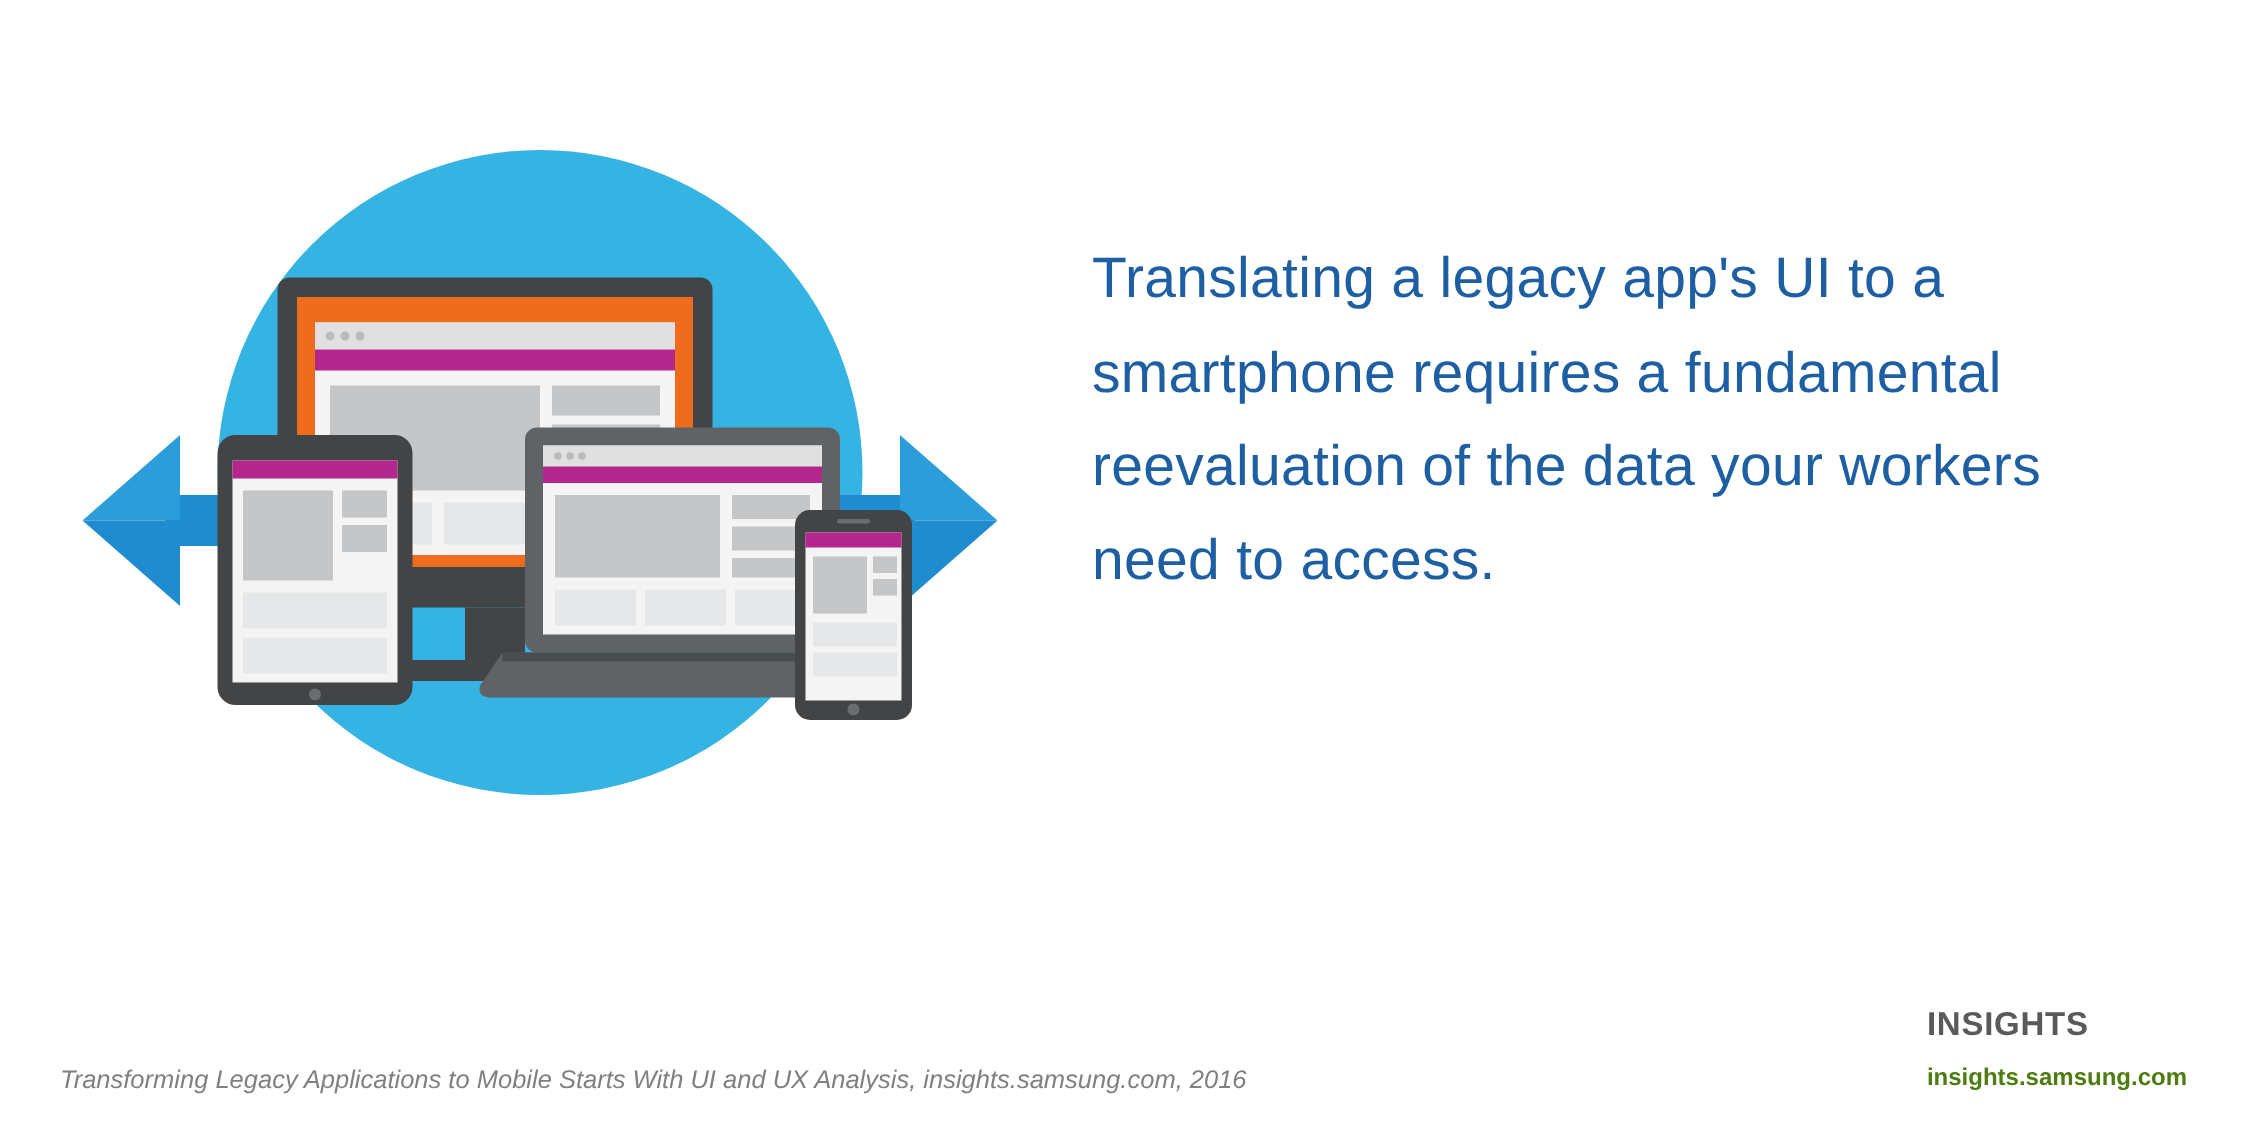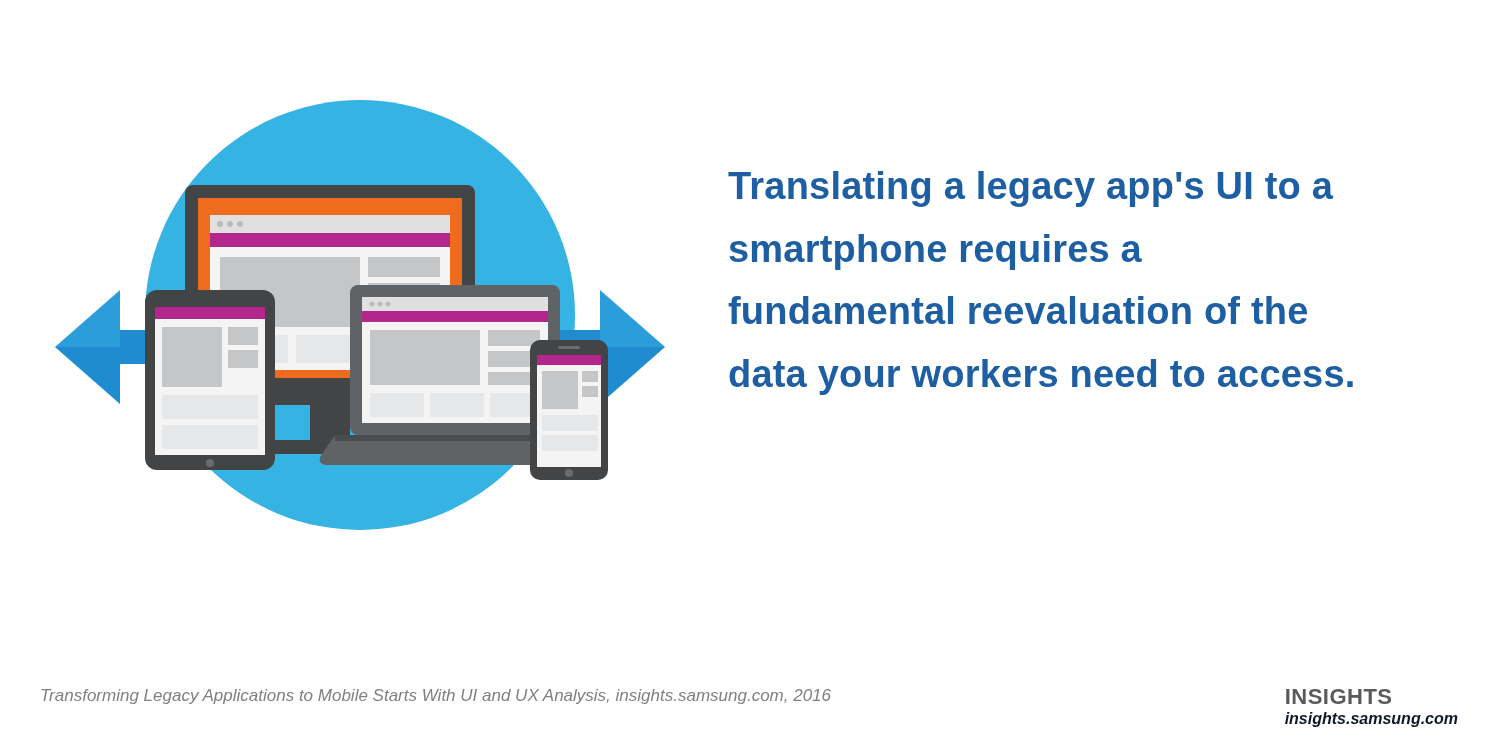--- a/index.html
+++ b/index.html
@@ -1,21 +1,21 @@
 <!DOCTYPE html>
 <html><head>
 <meta charset="utf-8">
 <style>
   html,body{margin:0;padding:0;width:1498px;height:750px;background:#fff;font-family:Helvetica,Arial,sans-serif;overflow:hidden}
   .canvas{position:relative;width:1498px;height:750px}
-  .quote{position:absolute;left:728px;top:155px;width:650px;color:#1e5fa3;font-size:38px;line-height:1.65;font-weight:700;letter-spacing:0.2px}
-  .footer-left{position:absolute;left:40px;bottom:44px;color:#808080;font-style:italic;font-size:17px}
+  .quote{position:absolute;left:728px;top:155px;width:650px;color:#1e5fa3;font-size:38px;line-height:1.65;font-weight:400;letter-spacing:0.2px}
+  .footer-left{position:absolute;left:40px;bottom:20px;color:#808080;font-style:italic;font-size:17px}
   .footer-right{position:absolute;right:40px;bottom:22px;}
   .footer-brand{color:#5a5a5a;font-weight:700;font-size:22px;letter-spacing:0.5px}
-  .footer-url{color:#0f172a;font-style:italic;font-size:16px;margin-top:0;font-weight:600}
+  .footer-url{color:#4d7c0f;font-size:16px;margin-top:14px;font-weight:600}
   .illus{position:absolute;left:50px;top:75px;width:620px;height:520px}
 </style>
 </head>
 <body>
 
 <div class="canvas">
 
   <div class="illus">
     <svg viewBox="0 0 620 520" width="620" height="520">
 

